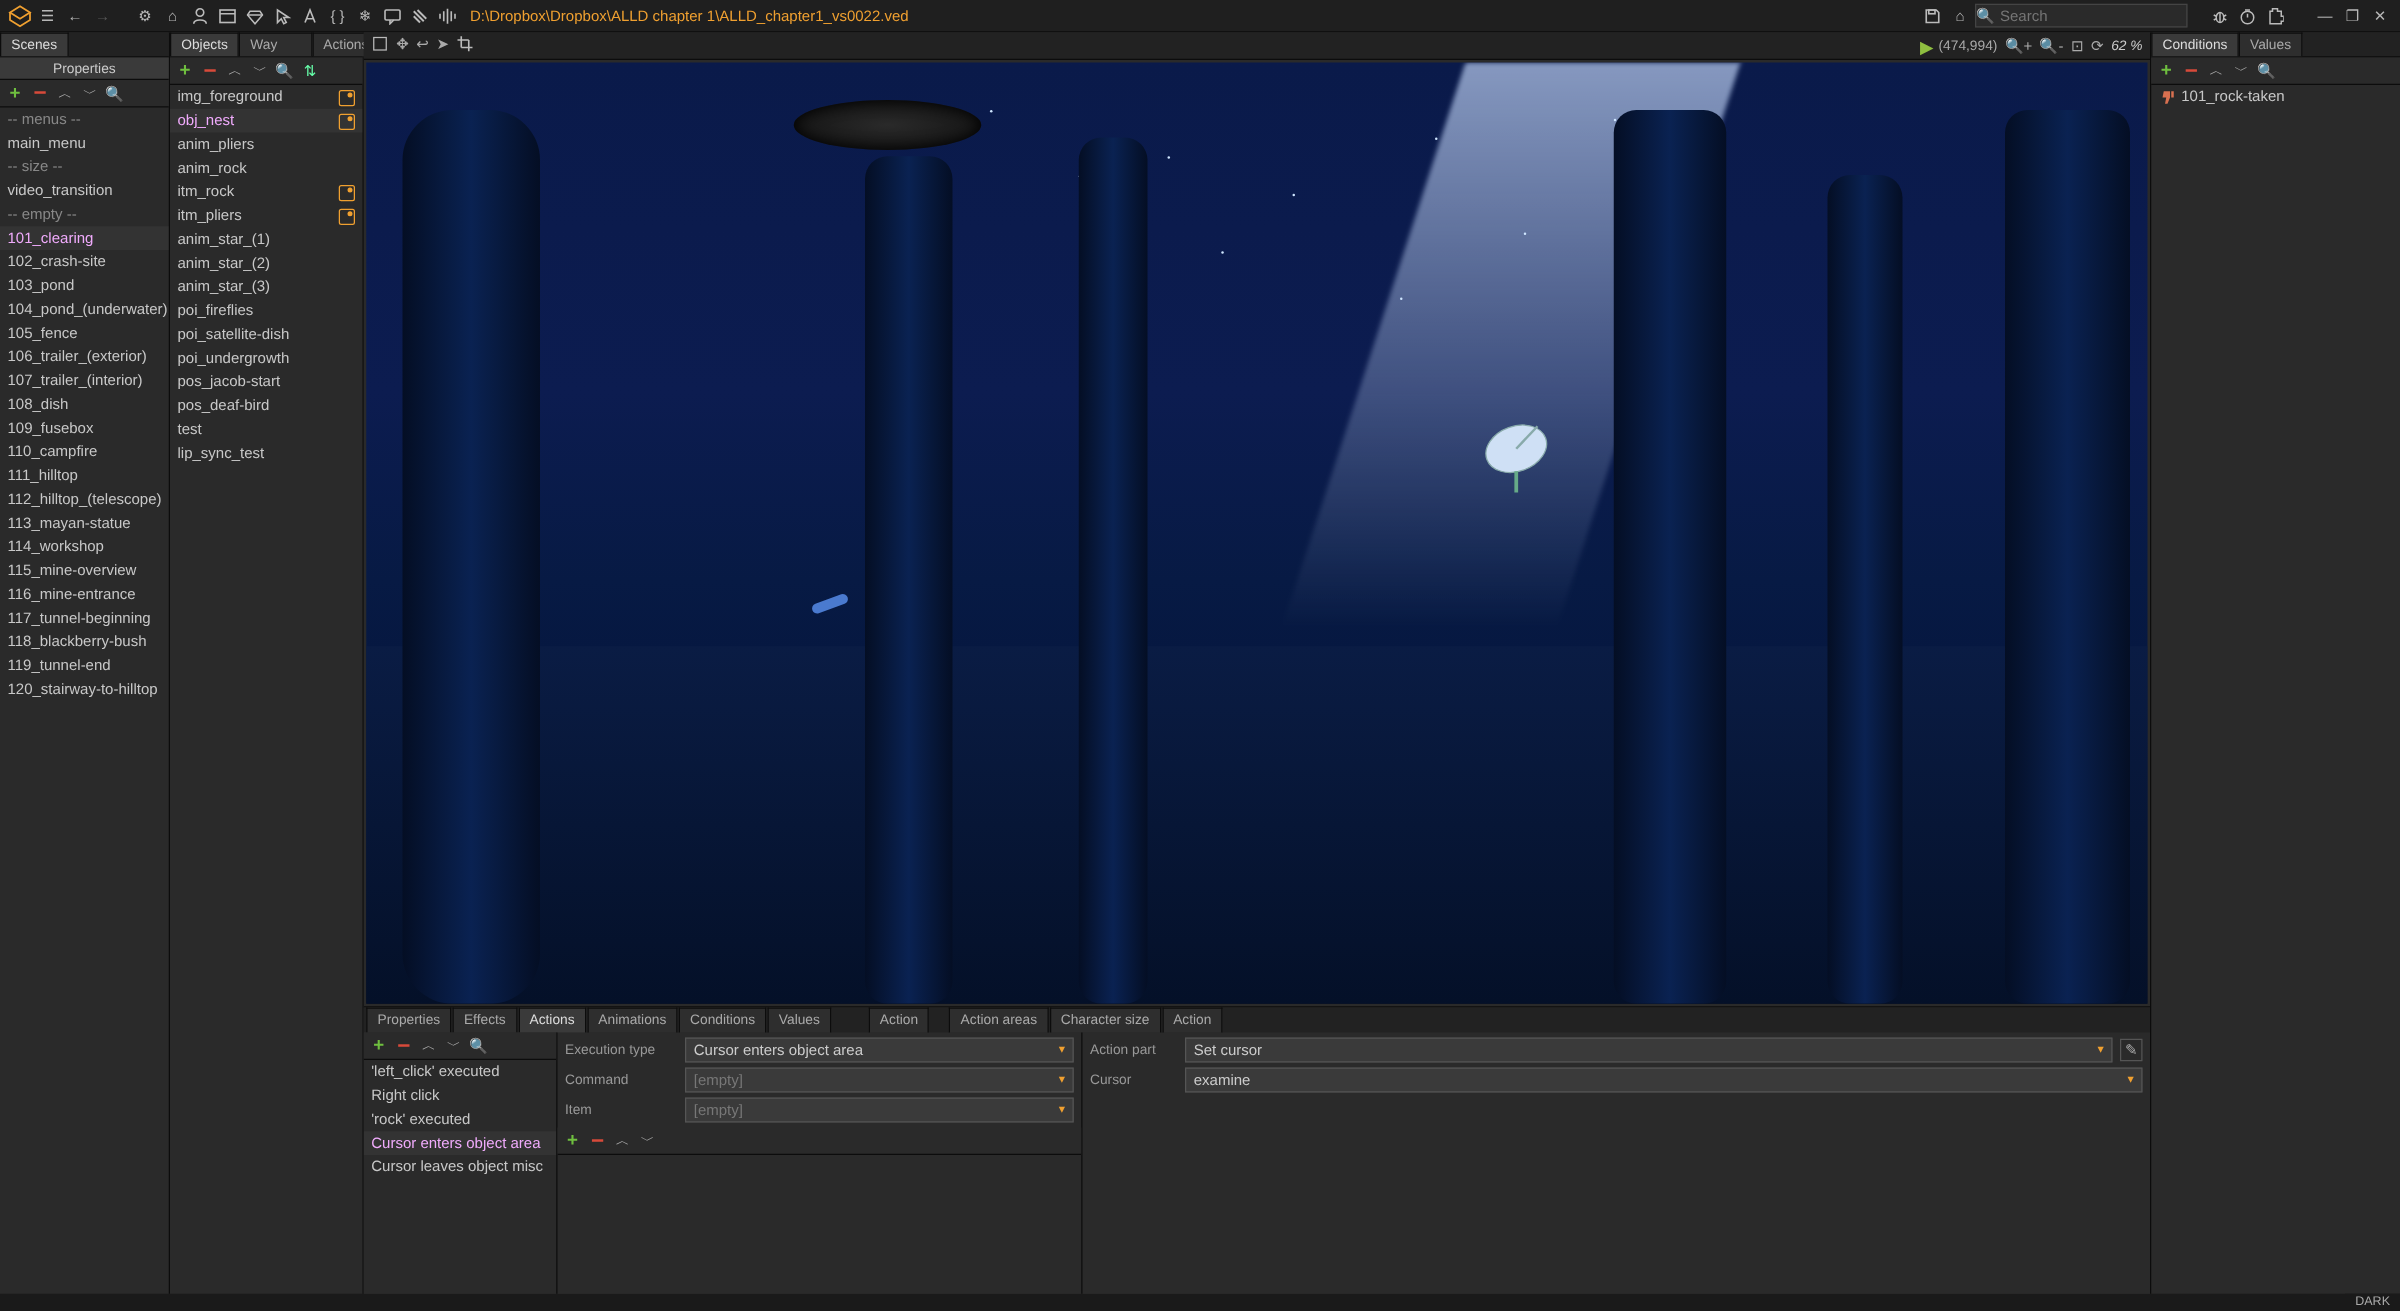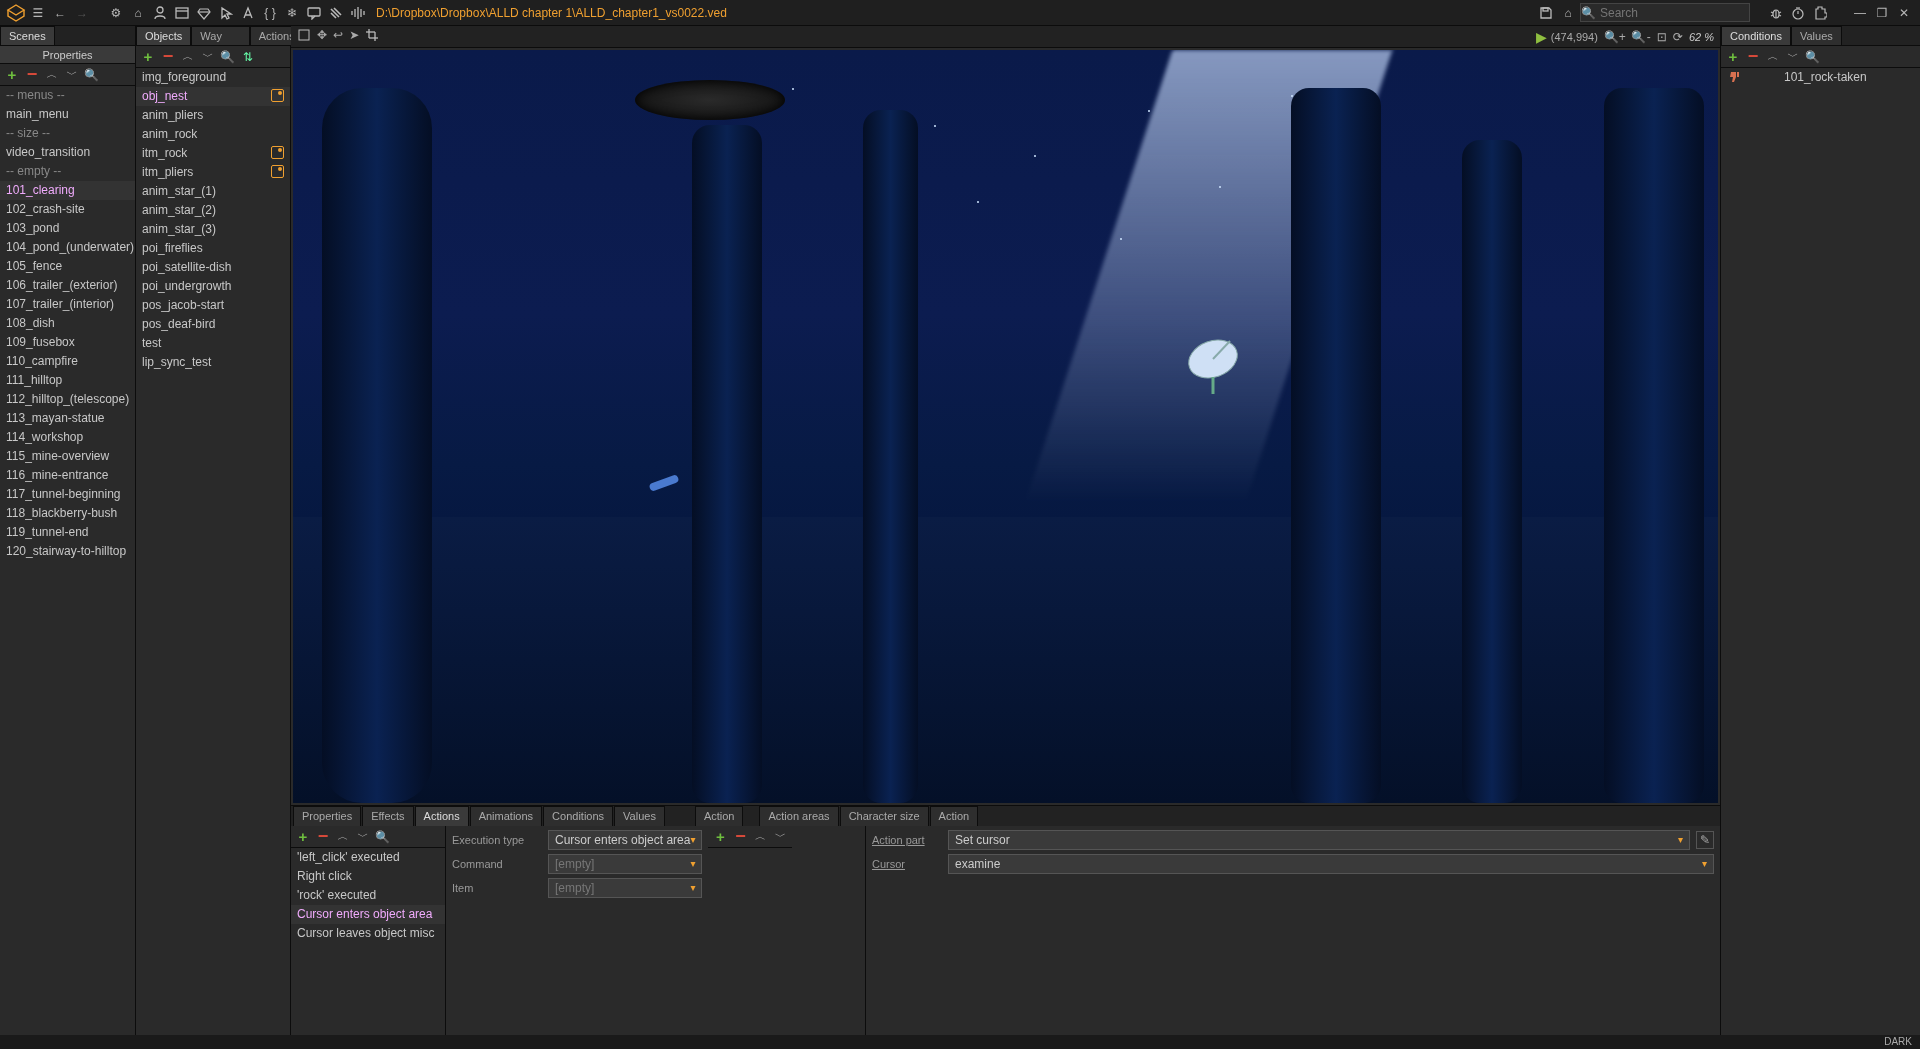--- a/index.html
+++ b/index.html
@@ -20,21 +20,21 @@
 .tabrow { display:flex; background:#222; height:20px; border-bottom:1px solid #0c0c0c; flex-shrink:0; }
 .tab { padding:2px 8px; color:#aaa; border:1px solid #0c0c0c; border-bottom:none; background:#2e2e2e; cursor:pointer; font-size:11px; line-height:15px; }
 .tab.active { background:#3a3a3a; color:#ddd; }
 .headerbar { height:18px; background:#3a3a3a; color:#ccc; text-align:center; font-size:11px; line-height:18px; border-bottom:1px solid #0c0c0c; flex-shrink:0; }
 .toolstrip { height:22px; display:flex; align-items:center; gap:4px; padding:0 4px; background:#2a2a2a; border-bottom:1px solid #0c0c0c; flex-shrink:0; }
 .ts-ico { width:16px; height:16px; display:flex; align-items:center; justify-content:center; cursor:pointer; }
 .ts-plus  { color:#6fbf3f; font-weight:bold; font-size:15px; }
 .ts-minus { color:#d84a3a; font-weight:bold; font-size:18px; }
 .ts-arrow { color:#aaa; font-size:11px; }
 .list { flex:1; overflow:auto; }
-.li { padding:2px 6px; color:#c8c8c8; cursor:pointer; font-size:12px; line-height:15px; display:flex; align-items:flex-start;gap:39px; }
+.li { padding:2px 6px; color:#c8c8c8; cursor:pointer; font-size:12px; line-height:15px; display:flex; align-items:flex-end; }
 .li.sel { color:#f0abfc; background:#333; }
 .li.hdr { color:#888; }
 .li .spacer { flex:1; }
 .li .imgico { width:13px; height:13px; border:1px solid #f0a030; border-radius:2px; position:relative; }
 .li .imgico::after { content:''; width:4px; height:4px; border-radius:50%; background:#f0a030; position:absolute; top:1px; right:1px; }
 .center-top { height:22px; background:#222; display:flex; align-items:center; justify-content:space-between; padding:0 6px; border-bottom:1px solid #0c0c0c; flex-shrink:0; }
 .center-top .left { display:flex; gap:6px; }
 .center-top .right{ display:flex; gap:6px; align-items:center; }
 .viewport { flex:1; background:linear-gradient(to bottom,#0a1a4a 0%,#0c1c50 35%,#071a44 55%,#04133a 80%,#020a22 100%); position:relative; overflow:hidden; margin:2px; }
 .sky { position:absolute; inset:0; }
@@ -43,32 +43,32 @@
 .dish { position:absolute; top:37%; right:33%; }
 .trunk { position:absolute; bottom:0; width:70px; background:linear-gradient(90deg,#040e24,#0a2252,#040e24); border-radius:18px; }
 .ground { position:absolute; bottom:0; left:0; right:0; height:38%; background:linear-gradient(to bottom,#0a1c44,#041028); }
 .nest { position:absolute; top:4%; left:24%; width:150px; height:40px; background:radial-gradient(ellipse at center,#2a2a2a,#0e0e0e); border-radius:50%/50%; box-shadow:inset 0 0 12px #000; }
 .draghandle { position:absolute; bottom:42%; left:25%; width:30px; height:8px; background:#4a7acf; transform:rotate(-20deg); border-radius:4px; }
 .bottom { height:230px; background:#2a2a2a; border-top:1px solid #0c0c0c; display:flex; flex-direction:column; flex-shrink:0; }
 .bottom-tabrow { display:flex; background:#222; height:20px; gap:1px; padding-left:2px; }
 .bottom-tabrow .tab { font-size:11px; }
 .bottom-body { flex:1; display:flex; }
 .bb-col1 { width:155px; border-right:1px solid #0c0c0c; display:flex; flex-direction:column; }
-.bb-col2 { width:420px; border-right:1px solid #0c0c0c; display:flex; flex-direction:row; }
+.bb-col2 { width:420px; border-right:1px solid #0c0c0c; display:flex; flex-direction:column; }
 .bb-col3 { flex:1; display:flex; flex-direction:column; padding:4px 6px; gap:4px; }
 .formrow { display:flex; align-items:center; gap:6px; }
 .formrow label { width:90px; color:#999; font-size:11px; }
 .formrow .field { flex:1; background:#3a3a3a; border:1px solid #555; height:20px; line-height:18px; padding:0 6px; color:#ccc; display:flex; justify-content:space-between; align-items:center; }
 .formrow .field.empty { color:#777; }
 .formrow .caret { color:#f0a030; font-size:10px; }
 .script { flex:1; margin-top:4px; border-top:1px solid #0c0c0c; }
 .script .sline { padding:2px 6px; color:#ccc; font-size:12px; }
 .script .sline.sel { background:#555; border-left:3px solid #f0a030; }
 .right-pane { display:flex; flex-direction:column; }
-.right-col3 label { width:70px;text-decoration:underline; }
+.right-col3 label { width:70px; }
 .footer { position:absolute; bottom:0; right:0; height:14px; background:#1a1a1a; color:#aaa; font-size:10px; padding:0 8px; line-height:14px; }
 .coords { color:#aaa; font-size:11px; }
 .play-ico { color:#8fbf40; font-size:14px; }
 .coord-wrap { display:flex; align-items:center; gap:4px; }
 .squarebtn { width:18px; height:18px; border:1px solid #555; display:flex; align-items:center; justify-content:center; color:#aaa; cursor:pointer; }
 .pct { color:#ccc; font-size:11px;font-style:italic; }
 .cond-ico { width:14px; height:14px; display:inline-block; margin-right:4px; }
 </style>
 </head>
 <body>

